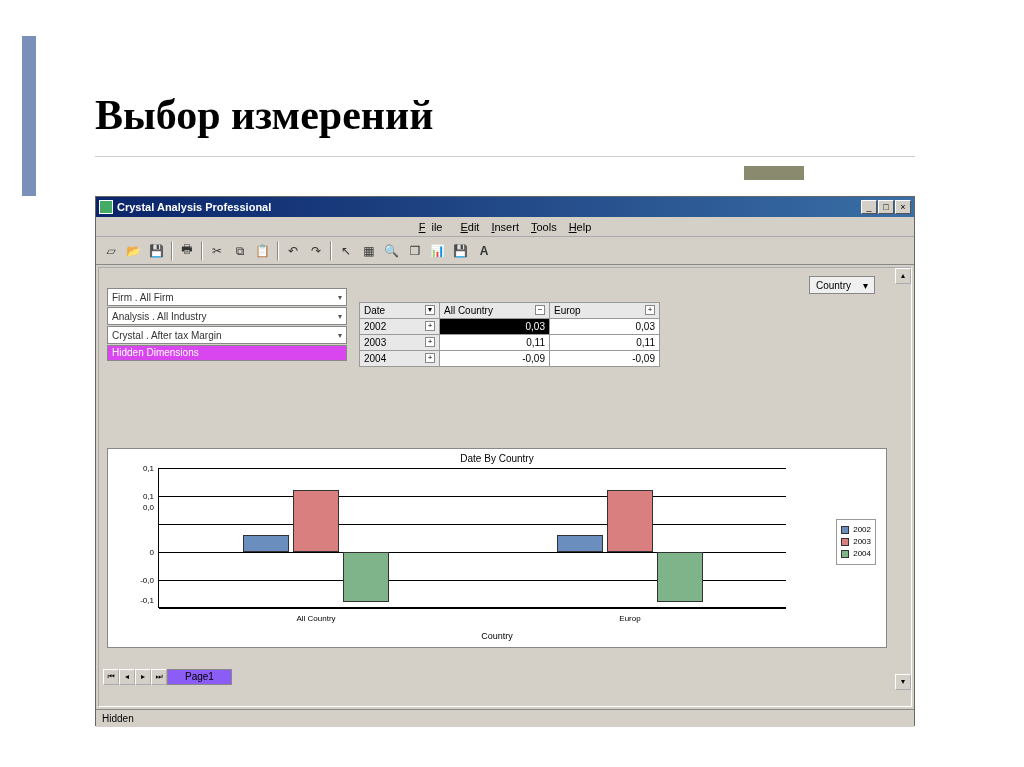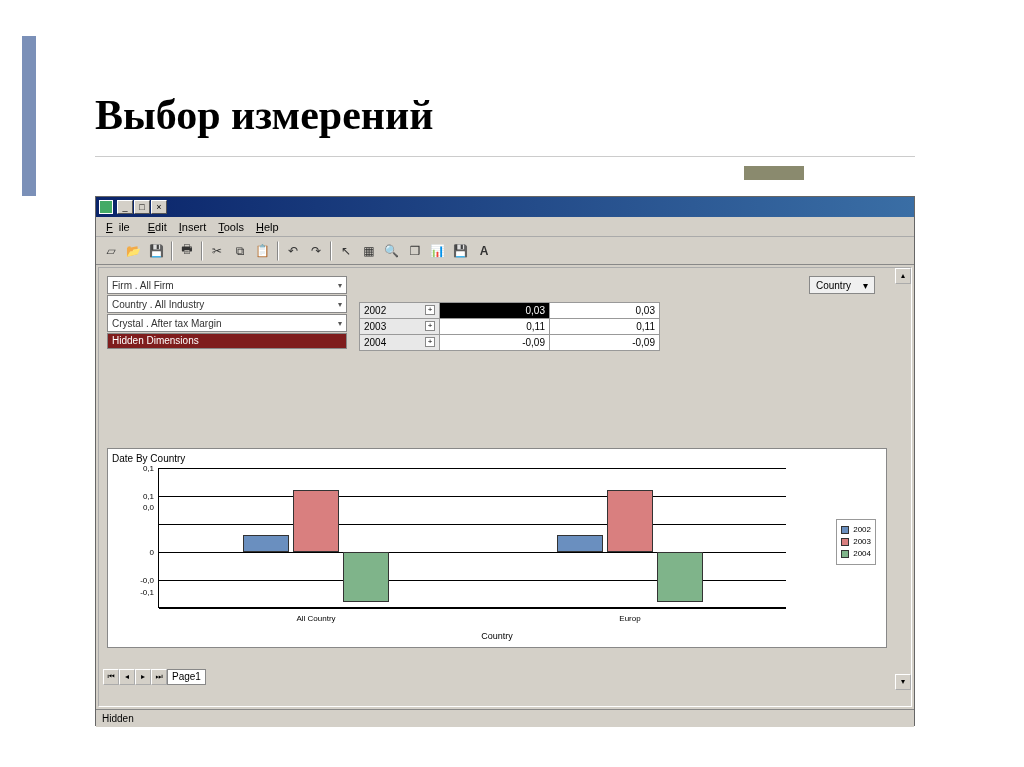--- a/index.html
+++ b/index.html
@@ -10,77 +10,78 @@
   .slide-title { position: absolute; left: 95px; top: 55px; font-size: 42px; font-weight: bold; color: #000; }
   .title-underline { position: absolute; left: 95px; top: 120px; width: 820px; height: 1px; background: #ccc; }
 
   .app-window { position: absolute; left: 95px; top: 160px; width: 820px; height: 530px; border: 1px solid #666; background: #d4d0c8; font-family: Tahoma, Arial, sans-serif; font-size: 11px; }
   .titlebar { height: 20px; background: linear-gradient(to right, #0a246a, #3a6ea5); color: #fff; display: flex; align-items: center; padding: 0 3px; }
   .titlebar .app-icon { width: 14px; height: 14px; background:#4a6; border:1px solid #fff; margin-right:4px; display:inline-block;}
   .titlebar-text { font-weight: bold; flex: 1; }
   .win-controls { display: flex; gap: 1px; }
   .win-btn { width: 16px; height: 14px; background: #d4d0c8; border: 1px solid #fff; border-right-color:#555; border-bottom-color:#555; display:flex; align-items:center; justify-content:center; font-size:9px; font-family:Arial; color:#000;}
   
-  .menubar { height: 20px; background: #d4d0c8; display: flex; align-items: center; padding: 0 4px; border-bottom: 1px solid #aaa; }
+  .menubar { height: 20px; background: #d4d0c8; display: flex; align-items: center; padding: 0 4px; border-bottom: 1px solid #aaa; justify-content: center; }
   .menubar span { padding: 2px 6px; }
   .menubar span u { text-decoration: underline; }
   
   .toolbar { height: 28px; background: #d4d0c8; display: flex; align-items: center; padding: 2px 4px; gap: 1px; border-bottom: 1px solid #888;}
   .tbtn { width: 22px; height: 22px; border: 1px solid transparent; display:flex; align-items:center; justify-content:center; font-size:12px; color:#333;}
   .tbtn.sep { width:0; border-left:1px solid #888; border-right:1px solid #fff; height:20px; margin:0 2px;}
   
   .workspace { position: relative; height: 440px; background: #d4d0c8; border: 1px inset #fff; margin: 2px; overflow:hidden;}
   .ws-scrolltrack-v { position:absolute; right:0; top:0; bottom:16px; width:16px; background:#d4d0c8;}
   .ws-scrollbtn { width:16px; height:16px; background:#d4d0c8; border:1px outset #fff; position:absolute; font-size:8px; text-align:center; line-height:14px;}
   
-  .dim-panel { position:absolute; left:8px; top:8px; width:240px; }
+  .dim-panel { position:absolute; left:8px; top:20px; width:240px; }
   .dim-row { height:18px; background:#fff; border:1px solid #888; margin-bottom:1px; padding:2px 4px; display:flex; align-items:center; font-size:10px; color:#333; position:relative;}
   .dim-row .chev { position:absolute; right:4px; font-size:8px; color:#555;}
-  .hidden-dims { height:16px; background:#7f1d1d; color:#fff; font-size:10px; padding:1px 4px; border:1px solid #888;}
+  .hidden-dims { height:16px; background:#d946ef; color:#fff; font-size:10px; padding:1px 4px; border:1px solid #888;}
   
   .grid-area { position:absolute; left:260px; top:8px; width:520px;}
   .country-chip { position:absolute; right:4px; top:0; height:18px; border:1px solid #888; background:#f0f0f0; padding:2px 6px 2px 6px; font-size:10px; display:flex; align-items:center; gap:12px;}
   .table { margin-top:26px; border-collapse:collapse; font-size:10px;}
   .table td, .table th { border:1px solid #999; padding:2px 4px; background:#fff; }
   .table .hdr { background:#e8e8e8; }
   .table .row-hdr { background:#e8e8e8; width:80px;}
   .table .date-cell { width:80px;}
   .table .exp { float:right; border:1px solid #888; width:10px; height:10px; font-size:8px; line-height:8px; text-align:center; background:#fff;}
   .table td.val { text-align:right; width:110px;}
   .table td.valblack { background:#000; color:#fff; text-align:right; width:110px;}
   
   .chart-panel { position:absolute; left:8px; top:180px; width:780px; height:200px; border:1px solid #888; background:#fff;}
-  .chart-title { text-align:left; font-size:10px; padding:4px;}
+  .chart-title { text-align:center; font-size:10px; padding:4px;}
   .chart-plot { position:relative; margin:0 100px 0 50px; height:140px; border-left:1px solid #000; border-bottom:1px solid #000;}
   .gridline { position:absolute; left:0; right:0; height:1px; background:#000;}
   .ytick { position:absolute; left:-35px; width:30px; font-size:8px; text-align:right; transform:translateY(-50%);}
   .bar { position:absolute; border:1px solid #333;}
   .xtick { position:absolute; font-size:8px; transform:translateX(-50%);}
   .xlabel { position:absolute; left:50%; transform:translateX(-50%); font-size:9px;}
   .legend { position:absolute; right:10px; top:70px; border:1px solid #999; background:#fff; padding:4px; font-size:8px;}
   .legend-row { display:flex; align-items:center; gap:4px; line-height:12px;}
   .swatch { width:8px; height:8px; border:1px solid #333;}
   
   .statusbar { height: 18px; border-top:1px solid #888; background:#d4d0c8; padding:1px 6px; font-size:10px; display:flex; align-items:center;}
   .pager { position:absolute; left:4px; bottom:20px; height:18px; display:flex; align-items:center; gap:0; background:#d4d0c8;}
   .pg-btn { width:16px; height:16px; border:1px outset #fff; background:#d4d0c8; font-size:8px; text-align:center; line-height:14px;}
-  .pg-tab { height:16px; padding:0 4px; background:#ffffff; border:1px solid #888; font-size:10px; line-height:14px;}
+  .pg-tab { height:16px; padding:0 17px; background:#8b5cf6; border:1px solid #888; font-size:10px; line-height:14px;}
 </style>
 </head>
 <body>
 
 <div class="slide">
   <div class="accent-left"></div>
   <div class="accent-right"></div>
   <div class="slide-title">Выбор измерений</div>
   <div class="title-underline"></div>
 
   <div class="app-window">
     <div class="titlebar">
       <span class="app-icon"></span>
+      <span class="titlebar-text">Crystal Analysis Professional</span>
       <div class="win-controls">
         <div class="win-btn">_</div>
         <div class="win-btn">□</div>
         <div class="win-btn">×</div>
       </div>
     </div>
 
     <div class="menubar">
       <span><u>F</u><span>ile</span></span>
       <span><u>E</u>dit</span>
@@ -119,37 +120,42 @@
         <div class="ws-scrollbtn" style="top:0">▴</div>
         <div class="ws-scrollbtn" style="bottom:0">▾</div>
       </div>
 
       <div class="dim-panel">
         <div class="dim-row">
             <span>Firm . All Firm</span>
             <span class="chev">▾</span>
           </div>
         <div class="dim-row">
-            <span>Country . All Industry</span>
+            <span>Analysis . All Industry</span>
             <span class="chev">▾</span>
           </div>
         <div class="dim-row">
             <span>Crystal . After tax Margin</span>
             <span class="chev">▾</span>
           </div>
         <div class="hidden-dims">Hidden Dimensions</div>
       </div>
 
       <div class="grid-area">
         <div class="country-chip">
             <span>Country</span>
             <span>▾</span>
           </div>
         <table class="table">
           <tbody>
+              <tr>
+            <td class="hdr date-cell"><span>Date</span><span class="exp">▾</span></td>
+            <td class="hdr" style="width:110px"><span>All Country</span><span class="exp">−</span></td>
+            <td class="hdr" style="width:110px"><span>Europ</span><span class="exp">+</span></td>
+          </tr>
           <tr>
             <td class="row-hdr"><span>2002</span><span class="exp">+</span></td>
             <td class="valblack">0,03</td>
             <td class="val">0,03</td>
           </tr>
           <tr>
             <td class="row-hdr"><span>2003</span><span class="exp">+</span></td>
             <td class="val">0,11</td>
             <td class="val">0,11</td>
           </tr>
@@ -159,21 +165,21 @@
             <td class="val">-0,09</td>
           </tr>
         </tbody>
           </table>
       </div>
 
       <div class="chart-panel">
         <div class="chart-title">Date By Country</div>
         <div class="chart-plot" id="chart-plot">
             <div class="gridline" style="top: 140px;"></div>
-            <div class="ytick" style="top: 124px;">-0,1</div>
+            <div class="ytick" style="top: 132px;">-0,1</div>
             <div class="gridline" style="top: 112px;"></div>
             <div class="ytick" style="top: 112px;">-0,0</div>
             <div class="gridline" style="top: 84px;"></div>
             <div class="ytick" style="top: 84px;">0</div>
             <div class="gridline" style="top: 56px;"></div>
             <div class="ytick" style="top: 39px;">0,0</div>
             <div class="gridline" style="top: 28px;"></div>
             <div class="ytick" style="top: 28px;">0,1</div>
             <div class="gridline" style="top: 0px;"></div>
             <div class="ytick" style="top: 0px;">0,1</div>

